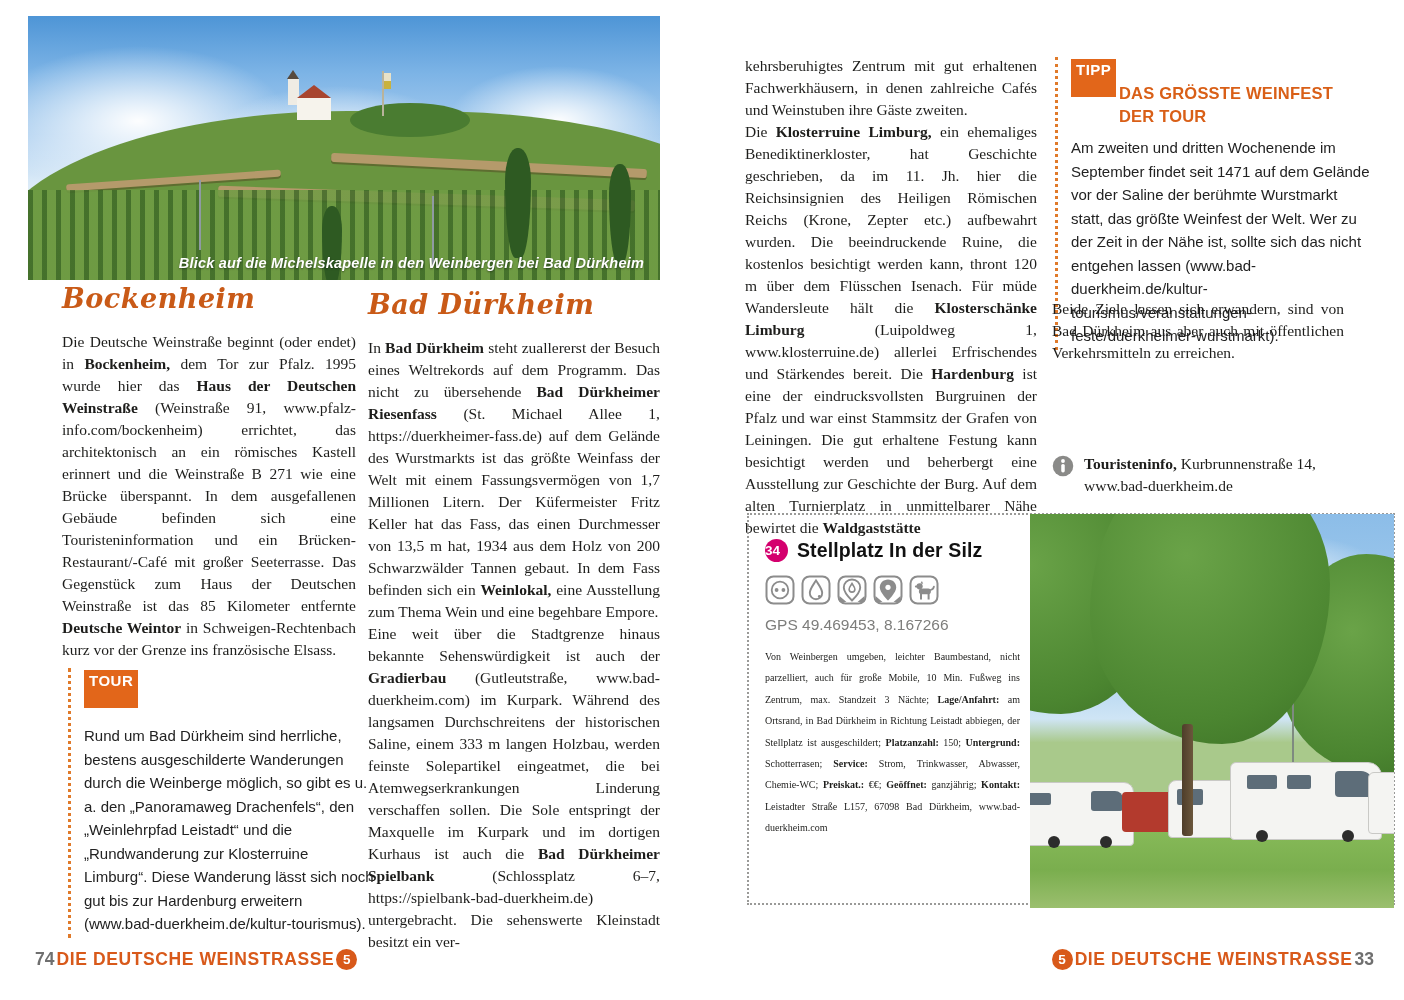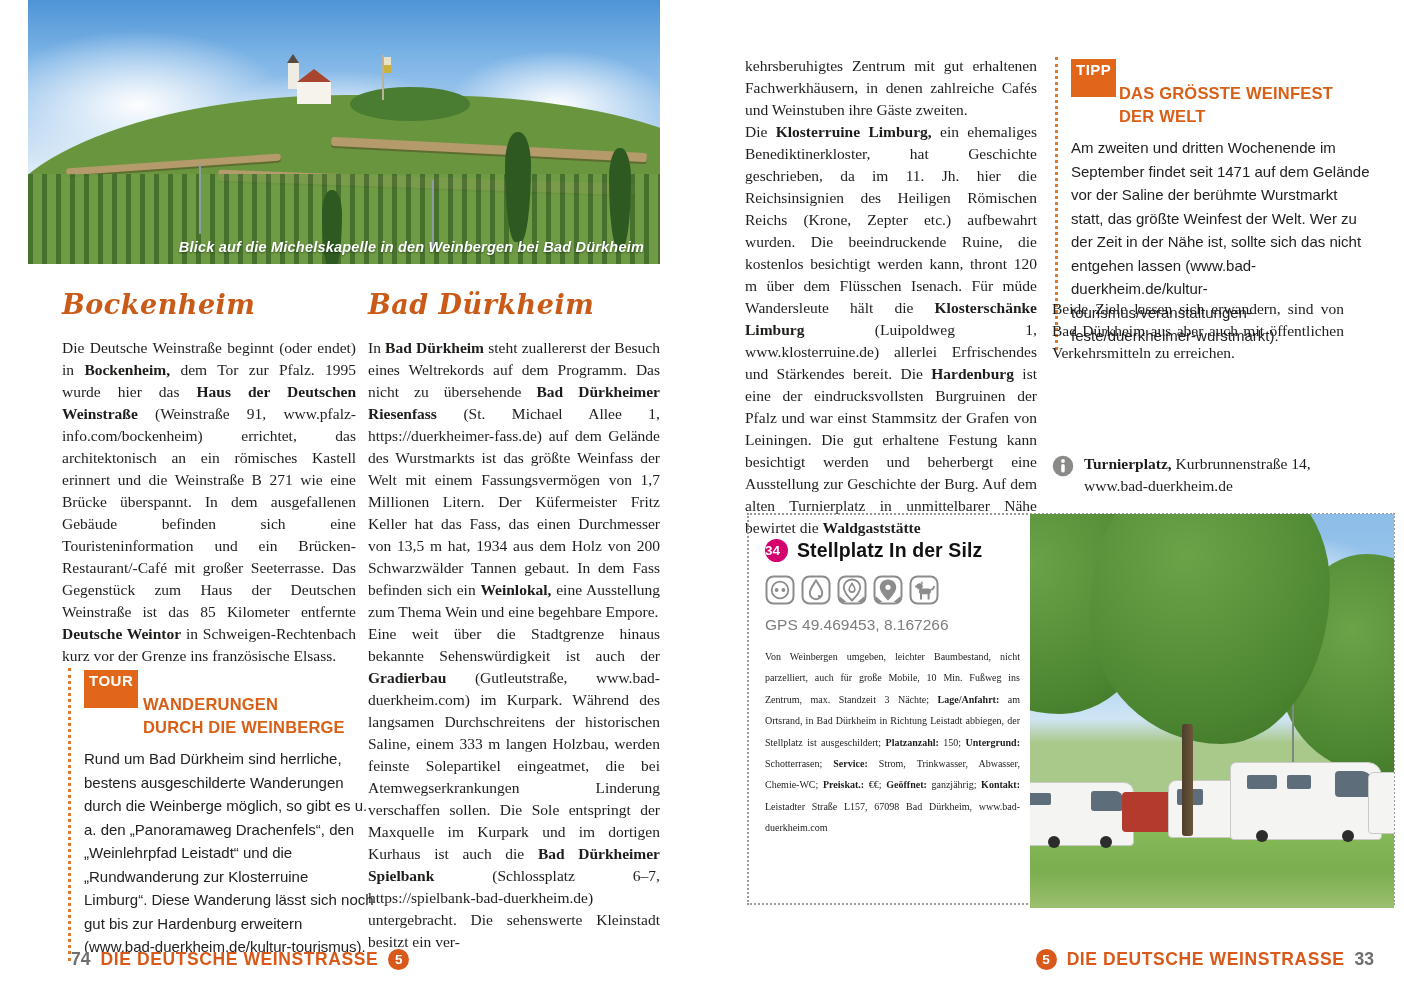--- a/index.html
+++ b/index.html
@@ -2,21 +2,21 @@
 <html lang="de"><head>
 <meta charset="utf-8">
 <style>
   html,body{margin:0;padding:0;background:#ffffff;}
   .spread{position:relative;width:1404px;height:1000px;background:#ffffff;overflow:hidden;
           font-family:"Liberation Serif","DejaVu Serif",serif;color:#1d1d1b;}
   .abs{position:absolute;}
 
   
   .photo{overflow:hidden;}
-  .photo1{left:28px;top:0;width:632px;height:264px;
+  .photo1{left:28px;top:16px;width:632px;height:264px;
           background:linear-gradient(180deg,#4e95d6 0%,#7db4e6 22%,#a9cdef 45%,#d8e9f7 62%,#eaf2f8 72%);}
   .cloud{position:absolute;border-radius:50%;
          background:radial-gradient(closest-side,rgba(255,255,255,.98),rgba(255,255,255,0));}
   .hill{position:absolute;left:-6%;bottom:-14%;width:118%;height:78%;
         background:#69953f;border-radius:48% 42% 0 0 / 70% 46% 0 0;}
   .hill2{position:absolute;left:-10%;bottom:-30%;width:70%;height:70%;
          background:#77a349;border-radius:50% 60% 0 0/80% 60% 0 0;}
   .vines{position:absolute;left:0;bottom:0;width:100%;height:34%;
          background:repeating-linear-gradient(90deg,#3f6b28 0 5px,#6f9c44 5px 14px);opacity:.85;}
   .terrace{position:absolute;background:#b59a6b;border-radius:3px;box-shadow:0 2px 0 rgba(80,60,30,.45);}
@@ -73,22 +73,22 @@
   .pitch-title-row{display:flex;align-items:center;gap:9px;margin-bottom:13px;
      font-family:"Liberation Sans","DejaVu Sans",sans-serif;}
   .pitch-num{flex:0 0 23px;width:23px;height:23px;border-radius:50%;background:#d4006e;color:#fff;
      font-size:13.5px;font-weight:700;line-height:23px;}
   .pitch-title{font-size:19.5px;font-weight:700;color:#111;letter-spacing:.1px;}
   .amenities{display:flex;gap:6px;margin-bottom:11px;}
   .gps{font-family:"Liberation Sans","DejaVu Sans",sans-serif;color:#7d7d7b;font-size:15.5px;margin-bottom:12px;}
   .pitch-desc{font-size:10px;line-height:21.4px;text-align:justify;hyphens:auto;}
 
   
-  .footer{position:absolute;top:949px;display:flex;align-items:center;gap:10px;
-          font-family:"Liberation Sans","DejaVu Sans",sans-serif;font-weight:700;font-size:17.5px;margin-left:36px;}
+  .footer{position:absolute;top:949px;display:flex;align-items:center;gap:2px;
+          font-family:"Liberation Sans","DejaVu Sans",sans-serif;font-weight:700;font-size:17.5px;}
   .f-page{color:#6f6f6f;}
   .f-title{color:#d8591a;letter-spacing:.6px;}
   .f-badge{width:21px;height:21px;border-radius:50%;background:#d8591a;color:#fff;
            font-size:13.5px;line-height:21px;text-align:center;}
   .footer-left{left:35px;}
   .footer-right{right:30px;}
 </style>
 </head>
 <body>
 
@@ -112,63 +112,62 @@
     <div class="bush" style="left:51%;top:33%;width:120px;height:34px;"></div>
     <div class="tower" style="left:41.2%;top:24%;width:11px;height:26px;"></div>
     <div class="tower-roof" style="left:41.0%;top:20.5%;"></div>
     <div class="chapel-body" style="left:42.5%;top:31%;width:34px;height:22px;"></div>
     <div class="chapel-roof" style="left:42.5%;top:26%;"></div>
     <div class="pole" style="left:56%;top:21%;height:45px;background:#b9b39b;"></div>
     <div class="flag" style="left:56.3%;top:21.5%;"></div>
     <div class="photo-caption">Blick auf die Michelskapelle in den Weinbergen bei Bad Dürkheim</div>
   </div>
 
-  <div class="col" style="left:62px;top:290px;width:294px;">
+  <div class="col" style="left:62px;top:284px;width:294px;">
     <h2 class="script-head">Bockenheim</h2>
     <p>Die Deutsche Weinstraße beginnt (oder endet) in <b>Bockenheim,</b> dem Tor zur Pfalz. 1995 wurde hier das <b>Haus der Deutschen Weinstraße</b> (Weinstraße 91, www.pfalz-info.com/bockenheim) errichtet, das architektonisch an ein römisches Kastell erinnert und die Weinstraße B 271 wie eine Brücke überspannt. In dem ausgefallenen Gebäude befinden sich eine Touristeninformation und ein Brücken-Restaurant/-Café mit großer Seeterrasse. Das Gegenstück zum Haus der Deutschen Weinstraße ist das 85 Kilometer entfernte <b>Deutsche Weintor</b> in Schweigen-Rechtenbach kurz vor der Grenze ins französische Elsass.</p>
   </div>
 
   <div class="obox" style="left:68px;top:668px;width:290px;">
     <div class="box-head tour-head">
-      <span class="box-label">TOUR</span><span>WANDERUNGEN
-DURCH DIE WEINBERGE</span>
+      <span class="box-label">TOUR</span>
     </div>
     <div class="box-body">Rund um Bad Dürkheim sind herrliche, bestens ausgeschilderte Wanderungen durch die Weinberge möglich, so gibt es u. a. den „Panoramaweg Drachenfels“, den „Weinlehrpfad Leistadt“ und die „Rundwanderung zur Klosterruine Limburg“. Diese Wanderung lässt sich noch gut bis zur Hardenburg erweitern (www.bad-duerkheim.de/kultur-tourismus).</div>
   </div>
 
   <div class="col" style="left:368px;top:290px;width:292px;">
     <h2 class="script-head">Bad Dürkheim</h2>
     <p>In <b>Bad Dürkheim</b> steht zuallererst der Besuch eines Weltrekords auf dem Programm. Das nicht zu übersehende <b>Bad Dürkheimer Riesenfass</b> (St. Michael Allee 1, https://duerkheimer-fass.de) auf dem Gelände des Wurstmarkts ist das größte Weinfass der Welt mit einem Fassungsvermögen von 1,7 Millionen Litern. Der Küfermeister Fritz Keller hat das Fass, das einen Durchmesser von 13,5 m hat, 1934 aus dem Holz von 200 Schwarzwälder Tannen gebaut. In dem Fass befinden sich ein <b>Weinlokal,</b> eine Ausstellung zum Thema Wein und eine begehbare Empore.</p>
     <p>Eine weit über die Stadtgrenze hinaus bekannte Sehenswürdigkeit ist auch der <b>Gradierbau</b> (Gutleutstraße, www.bad-duerkheim.com) im Kurpark. Während des langsamen Durchschreitens der historischen Saline, einem 333 m langen Holzbau, werden feinste Solepartikel eingeatmet, die bei Atemwegserkrankungen Linderung verschaffen sollen. Die Sole entspringt der Maxquelle im Kurpark und im dortigen Kurhaus ist auch die <b>Bad Dürkheimer Spielbank</b> (Schlossplatz 6–7, https://spielbank-bad-duerkheim.de) untergebracht. Die sehenswerte Kleinstadt besitzt ein ver-</p>
   </div>
 
   <div class="col" style="left:745px;top:55px;width:292px;">
     <p>kehrsberuhigtes Zentrum mit gut erhaltenen Fachwerkhäusern, in denen zahlreiche Cafés und Weinstuben ihre Gäste zweiten.</p>
     <p>Die <b>Klosterruine Limburg,</b> ein ehemaliges Benediktinerkloster, hat Geschichte geschrieben, da im 11. Jh. hier die Reichsinsignien des Heiligen Römischen Reichs (Krone, Zepter etc.) aufbewahrt wurden. Die beeindruckende Ruine, die kostenlos besichtigt werden kann, thront 120 m über dem Flüsschen Isenach. Für müde Wandersleute hält die <b>Klosterschänke Limburg</b> (Luipoldweg 1, www.klosterruine.de) allerlei Erfrischendes und Stärkendes bereit. Die <b>Hardenburg</b> ist eine der eindrucksvollsten Burgruinen der Pfalz und war einst Stammsitz der Grafen von Leiningen. Die gut erhaltene Festung kann besichtigt werden und beherbergt eine Ausstellung zur Geschichte der Burg. Auf dem alten Turnierplatz in unmittelbarer Nähe bewirtet die <b>Waldgaststätte</b></p>
   </div>
 
   <div class="obox" style="left:1055px;top:57px;width:300px;">
     <div class="box-head tipp-head">
       <span class="box-label">TIPP</span><span>DAS GRÖSSTE WEINFEST
-DER WELT</span>
+DER TOUR</span>
     </div>
     <div class="box-body">Am zweiten und dritten Wochenende im September findet seit 1471 auf dem Gelände vor der Saline der berühmte Wurstmarkt statt, das größte Weinfest der Welt. Wer zu der Zeit in der Nähe ist, sollte sich das nicht entgehen lassen (www.bad-duerkheim.de/kultur-tourismus/veranstaltungen-feste/duerkheimer-wurstmarkt).</div>
   </div>
 
   <div class="col" style="left:1052px;top:298px;width:292px;">
     <p>Beide Ziele lassen sich erwandern, sind von Bad Dürkheim aus aber auch mit öffentlichen Verkehrsmitteln zu erreichen.</p>
   </div>
 
   <div class="inforow" style="left:1052px;top:453px;width:300px;">
     <svg class="info-icon" viewBox="0 0 30 30">
       <circle cx="15" cy="15" r="14" fill="#8a8a88"></circle>
       <circle cx="15" cy="8.2" r="2.6" fill="#ffffff"></circle>
       <rect x="12.6" y="12.2" width="4.8" height="11.5" rx="2.2" fill="#ffffff"></rect>
     </svg>
-    <p style="margin:0;text-align:left;"><b>Turnierplatz,</b> Kurbrunnenstraße 14, www.bad-duerkheim.de</p>
+    <p style="margin:0;text-align:left;"><b>Touristeninfo,</b> Kurbrunnenstraße 14, www.bad-duerkheim.de</p>
   </div>
 
   <div class="pitchbox">
     <div class="pitch-text">
       <div class="pitch-title-row">
         <div class="pitch-num">34</div>
         <div class="pitch-title">Stellplatz In der Silz</div>
       </div>
       <div class="amenities">
         <svg width="30" height="30" viewBox="0 0 30 30">

